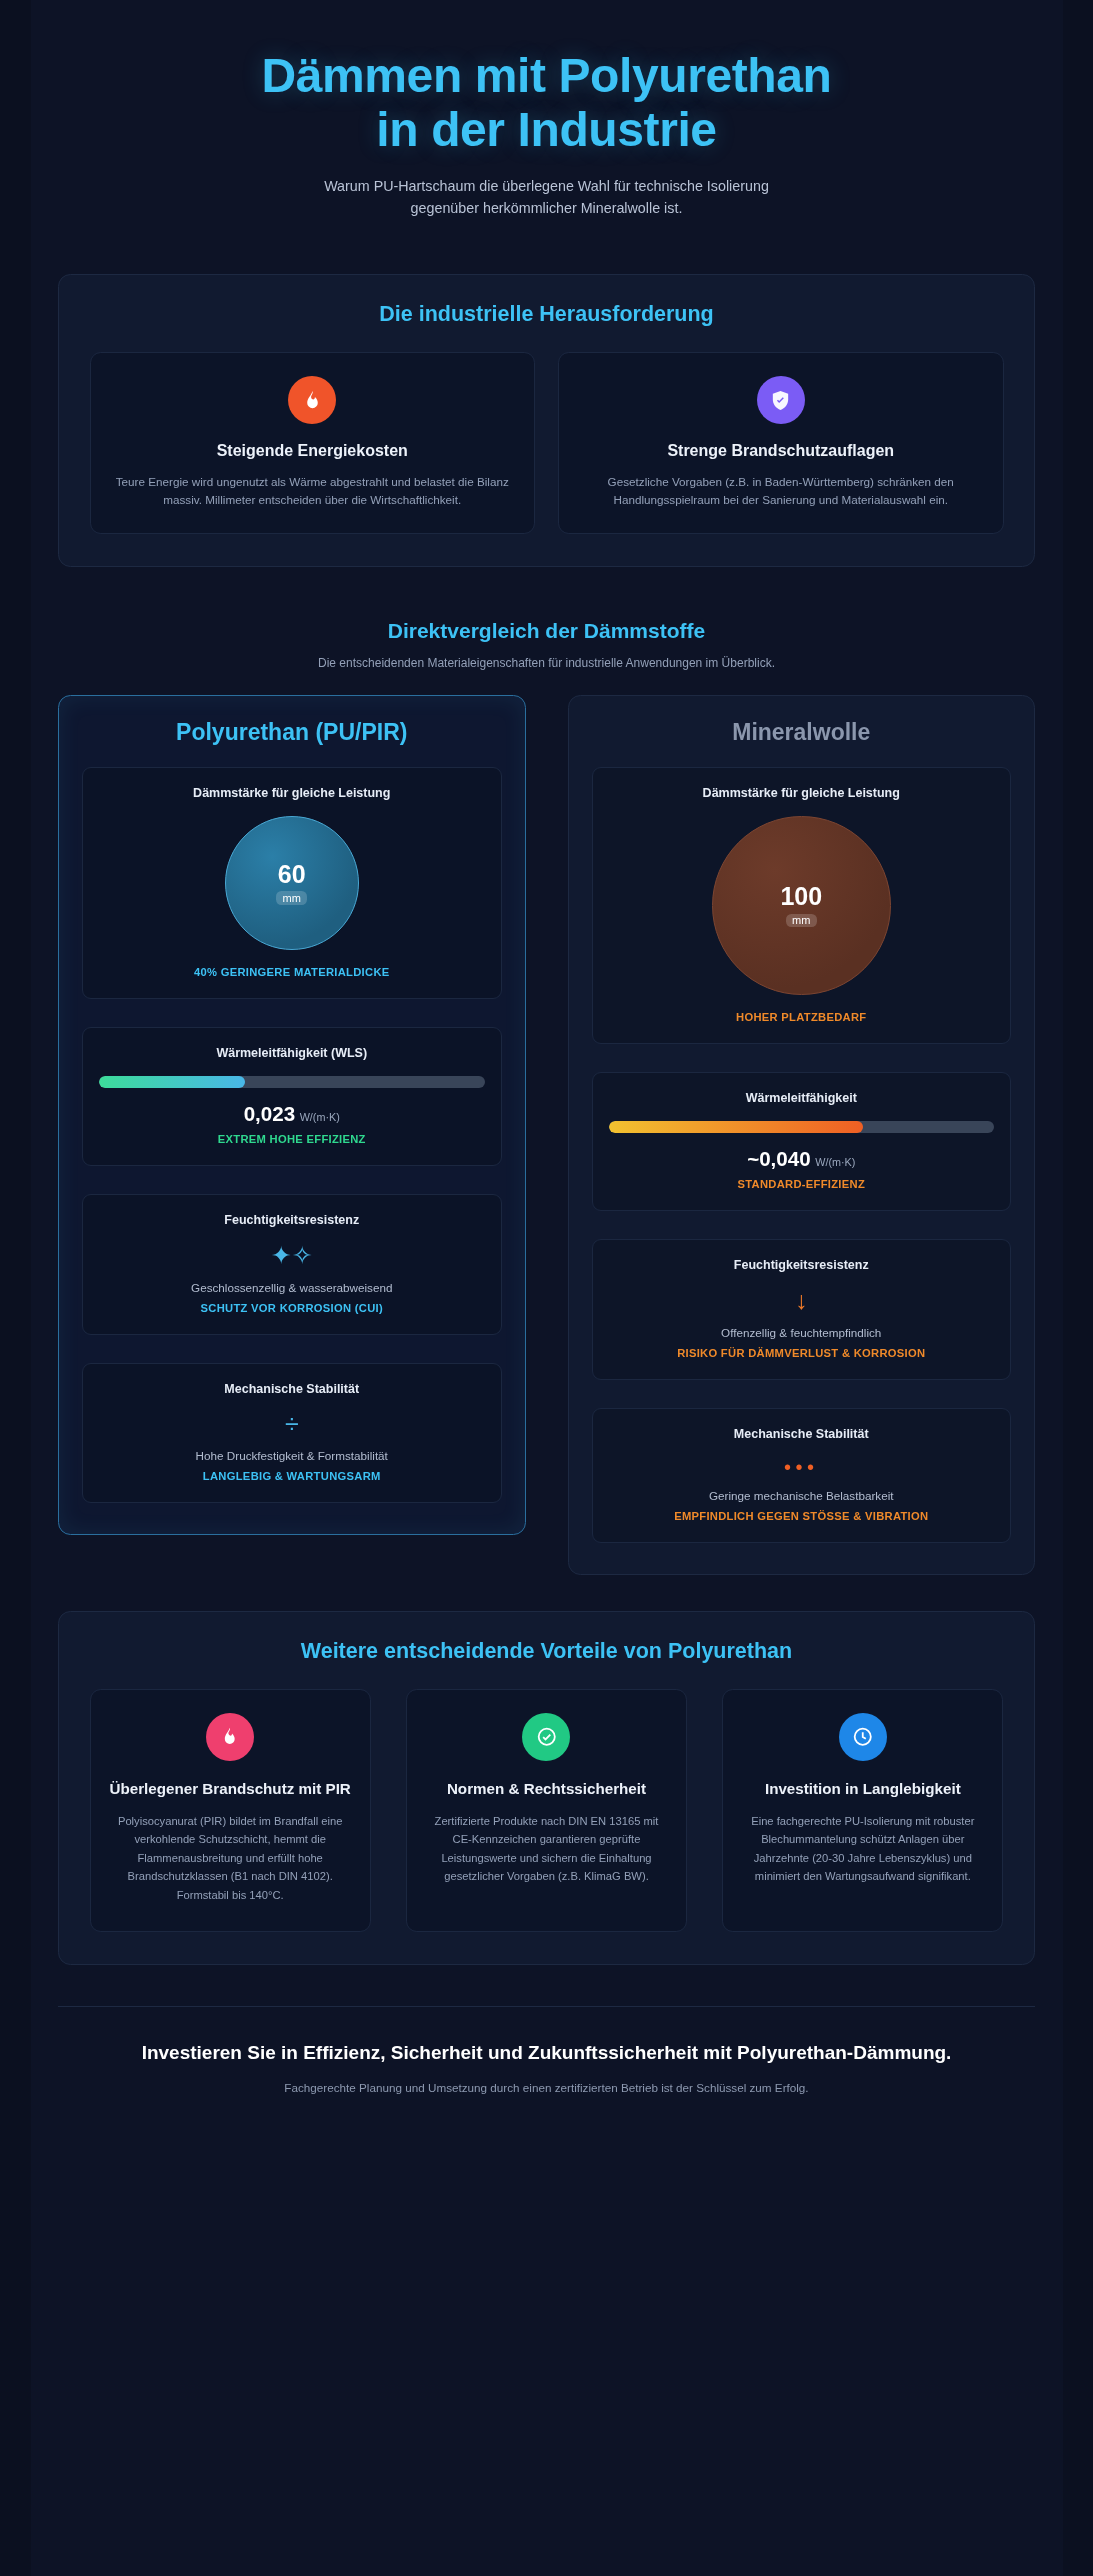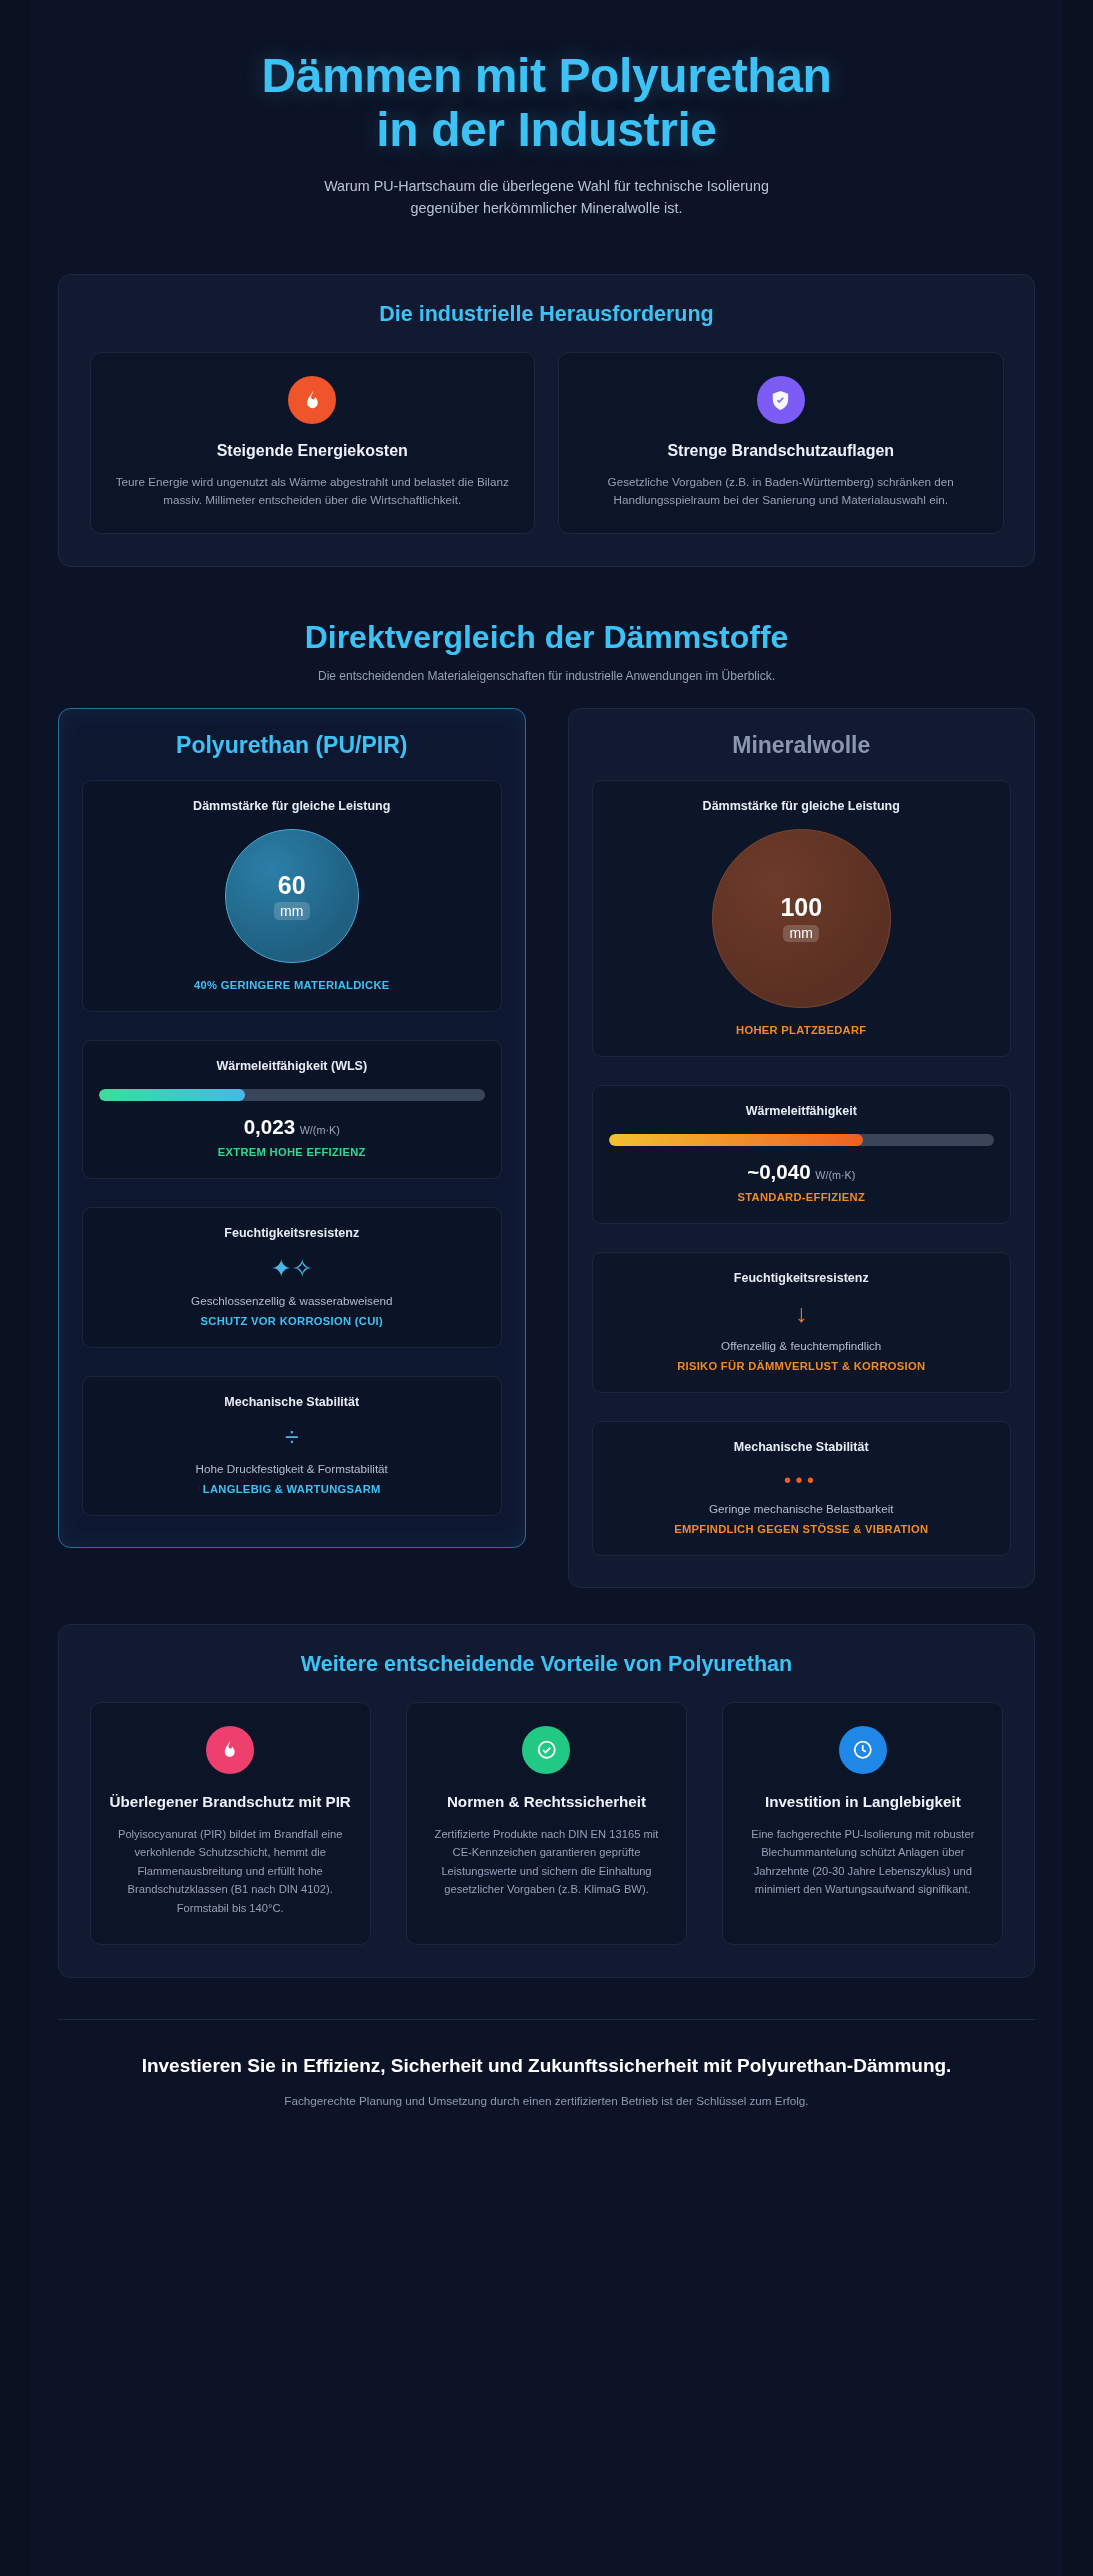--- a/index.html
+++ b/index.html
@@ -80,21 +80,21 @@
   }
   .card p {
     font-size: 11.7px;
     line-height: 1.6;
     color: #93a0b8;
   }
 
   
   .section-head { text-align: center; margin-top: 52px; }
   .section-head h2 {
-    font-size: 32px;
+    font-size: 21px;
     color: #3dc2f5;
     font-weight: 700;
     text-align: center;
   }
   .section-head p {
     margin-top: 12.5px;
     font-size: 12px;
     color: #93a0b8;
   }
 
@@ -146,21 +146,21 @@
 
   .disc-wrap { display: flex; justify-content: center; margin: 5.4px 0 16px 0; }
   .disc {
     border-radius: 50%;
     display: flex; flex-direction: column;
     align-items: center; justify-content: center;
     color: #fff;
   }
   .disc .num { font-size: 25px; font-weight: 700; line-height: 1; }
   .disc .unit {
-    font-size: 14px;
+    font-size: 11px;
     margin-top: 4.5px;
     background: rgba(255,255,255,0.18);
     border-radius: 5.4px;
     padding: 0.9px 6.3px;
   }
   .disc-pu {
     width: 134px; height: 134px;
     background: radial-gradient(circle at 35% 30%, #2b7fa8, #1f5f80 70%);
     border: 1.8px solid #49a8d4;
   }

